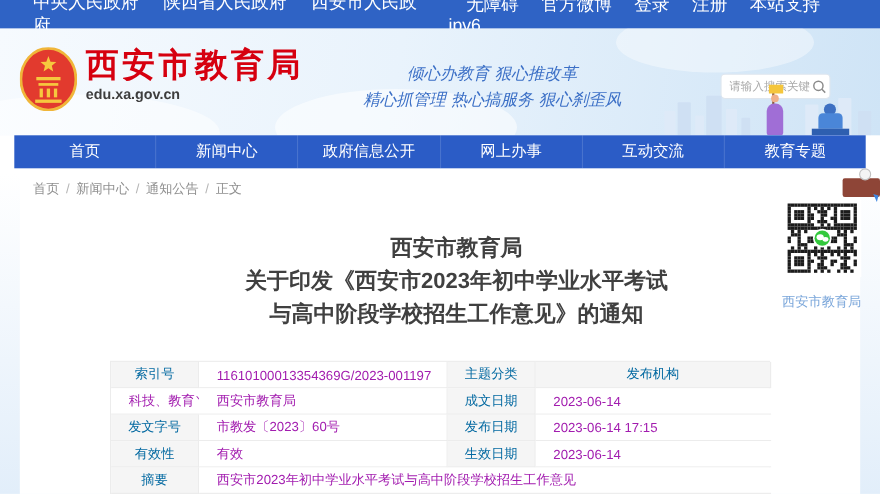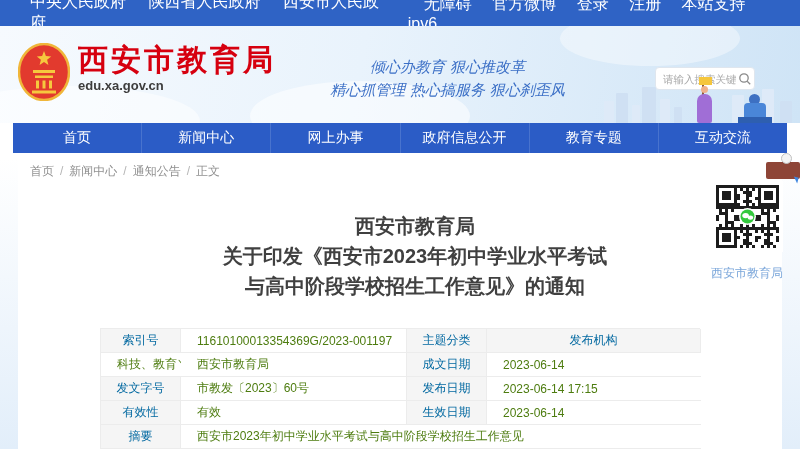--- a/index.html
+++ b/index.html
@@ -66,21 +66,21 @@
   .qr-caption{margin-top:9px;font-size:12px;color:#7aa6da;white-space:nowrap}
 
   
   .meta-table{position:absolute;left:100px;top:328px;width:600px;z-index:2;
               display:grid;grid-template-columns:80px 226px 80px 214px;grid-auto-rows:24px;
               border:1px solid #ececec;box-sizing:border-box;font-size:12px}
   .meta-table .cell{display:flex;align-items:center;border-bottom:1px solid #ececec;
                     border-right:1px solid #ececec;overflow:hidden;white-space:nowrap}
   .meta-table .cell.lastcol{border-right:0}
   .meta-table .lbl{background:#f5f5f5;justify-content:center;color:#0369a1}
-  .meta-table .val{background:#fff;color:#4d7c0f;padding-left:16px}
+  .meta-table .val{background:#fff;color:#a21caf;padding-left:16px}
   .meta-table .span3{grid-column:2 / 5}
 </style>
 </head>
 <body>
 
 <div class="page">
 
   <div class="content-card"></div>
 
   <div class="topbar">
@@ -154,24 +154,24 @@
       <div style="position:absolute;right:88px;bottom:0;width:15px;height:29px;background:#a06ed6;border-radius:7px 7px 2px 2px"></div>
       <div style="position:absolute;right:40px;bottom:18px;width:11px;height:11px;border-radius:50%;background:#3d70c2"></div>
       <div style="position:absolute;right:34px;bottom:6px;width:22px;height:14px;background:#4a86d8;border-radius:4px 4px 0 0"></div>
       <div style="position:absolute;right:28px;bottom:0;width:34px;height:6px;background:#2e5fb0"></div>
     </div>
   </div>
 
   <nav class="nav">
     <a>首页</a>
     <a>新闻中心</a>
+    <a>政府信息公开</a>
     <a>网上办事</a>
-    <a>政府信息公开</a>
+    <a>互动交流</a>
     <a>教育专题</a>
-    <a>互动交流</a>
   </nav>
 
   <div class="breadcrumb">
     <a>首页</a><span class="sep">/</span><a>新闻中心</a><span class="sep">/</span><a>通知公告</a><span class="sep">/</span><span>正文</span>
   </div>
 
   <div class="widget-close"></div>
   <div class="float-widget"></div>
   <div class="widget-arrow"></div>
 

